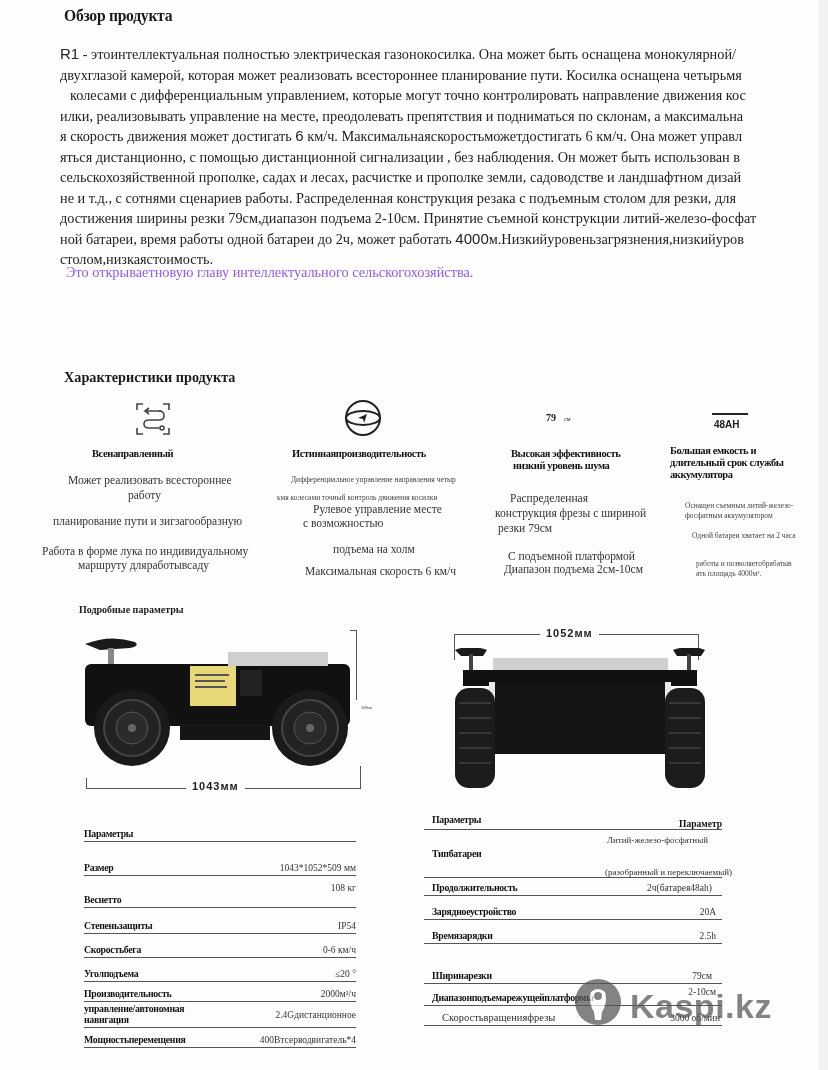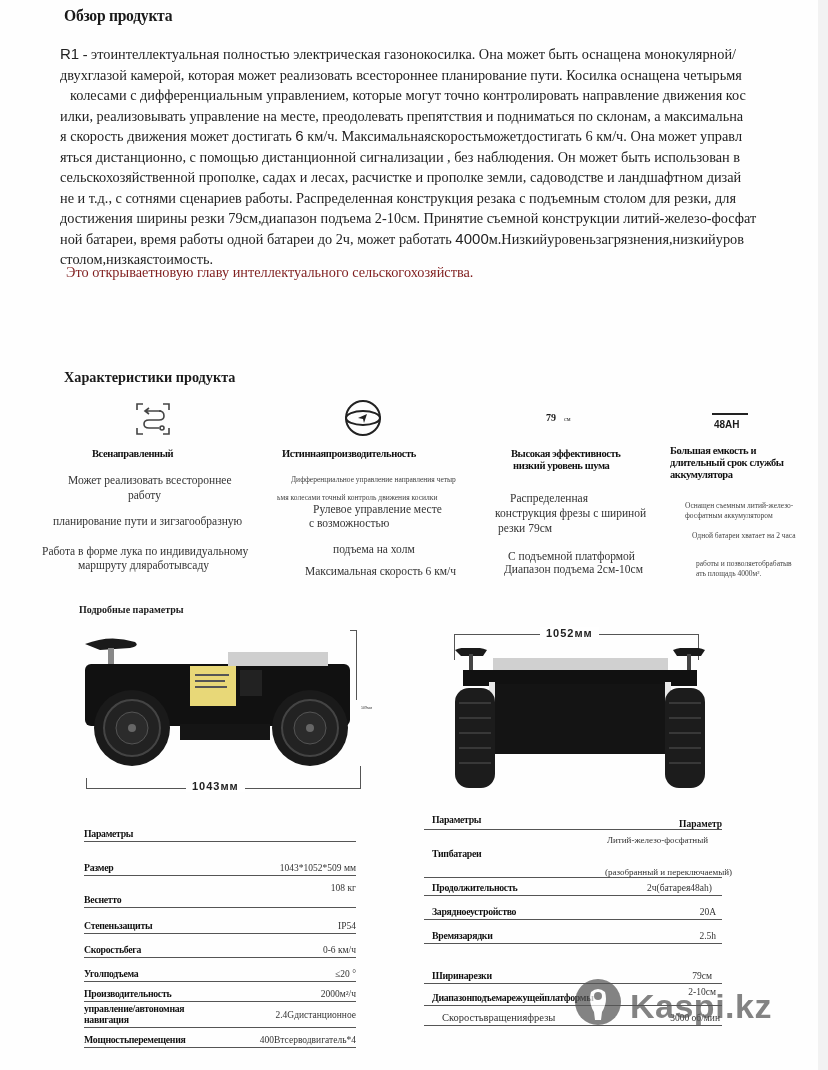--- a/index.html
+++ b/index.html
@@ -5,21 +5,21 @@
   * { box-sizing: border-box; margin: 0; padding: 0; }
   html, body { width: 828px; height: 1070px; overflow: hidden; background: #ffffff; }
   body { position: relative; font-family: "Liberation Serif", "DejaVu Serif", serif; color: #1a1a1a; }
   .page { position: absolute; left: 0; top: 0; width: 818px; height: 1070px; background: #fefefe; }
   .edge { position: absolute; right: 0; top: 0; width: 10px; height: 1070px; background: #f2f2f2; }
 
   .h1 { position: absolute; left: 64px; top: 6px; font-size: 17px; font-weight: bold; letter-spacing: -0.3px; transform: scaleX(0.92); transform-origin: left; }
   .overview { position: absolute; left: 60px; top: 44px; width: 755px; font-size: 14.3px; line-height: 20.5px; color: #222; }
   .overview p { margin: 0; white-space: nowrap; }
   .sans-num { font-family: "Liberation Sans", sans-serif; font-size: 15px; }
-  .overview-last { position: absolute; left: 66px; top: 264px; font-size: 14.3px; color: #7f1d1d; }
+  .overview-last { position: absolute; left: 66px; top: 264px; font-size: 14.3px; color: #8b5cf6; }
 
   .h2 { position: absolute; left: 64px; top: 368px; font-size: 15.5px; font-weight: bold; transform: scaleX(0.92); transform-origin: left; }
 
   .feat { position: absolute; text-align: center; font-size: 11.5px; color: #333; }
   .feat .title { font-weight: bold; font-size: 10.5px; color: #111; letter-spacing: -0.4px; }
   .feat .line { position: absolute; white-space: nowrap; }
   .tiny { font-size: 7.5px !important; color: #444; }
   .small { font-size: 9px !important; color: #444; }
 
   .icon-route { position: absolute; left: 135px; top: 402px; width: 36px; height: 34px; }
@@ -87,25 +87,25 @@
   <div class="feat" style="left:40px;top:448px;width:200px;height:130px;">
     <div class="line title" style="left:52px;top:0">Всенаправленный</div>
     <div class="line" style="left:28px;top:26px">Может реализовать всестороннее</div>
     <div class="line" style="left:88px;top:41px">работу</div>
     <div class="line" style="left:13px;top:67px">планирование пути и зигзагообразную</div>
     <div class="line" style="left:2px;top:97px">Работа в форме лука по индивидуальному</div>
     <div class="line" style="left:38px;top:111px">маршруту дляработывсаду</div>
   </div>
 
   <div class="feat" style="left:275px;top:448px;width:205px;height:130px;">
-    <div class="line title" style="left:7px;top:0">Истиннаяпроизводительность</div>
+    <div class="line title" style="left:17px;top:0">Истиннаяпроизводительность</div>
     <div class="line tiny" style="left:16px;top:27px">Дифференциальное управление направления четыр</div>
     <div class="line tiny" style="left:2px;top:45px">ьмя колесами точный контроль движения косилки</div>
     <div class="line" style="left:38px;top:55px">Рулевое управление месте</div>
-    <div class="line" style="left:34px;top:69px">с возможностью</div>
+    <div class="line" style="left:28px;top:69px">с возможностью</div>
     <div class="line" style="left:58px;top:95px">подъема на холм</div>
     <div class="line" style="left:30px;top:117px">Максимальная скорость 6 км/ч</div>
   </div>
 
   <div class="feat" style="left:490px;top:448px;width:170px;height:130px;">
     <div class="line title" style="left:21px;top:0">Высокая эффективность</div>
     <div class="line title" style="left:23px;top:12px">низкий уровень шума</div>
     <div class="line" style="left:20px;top:44px">Распределенная</div>
     <div class="line" style="left:5px;top:59px">конструкция фрезы с шириной</div>
     <div class="line" style="left:8px;top:74px">резки 79см</div>

